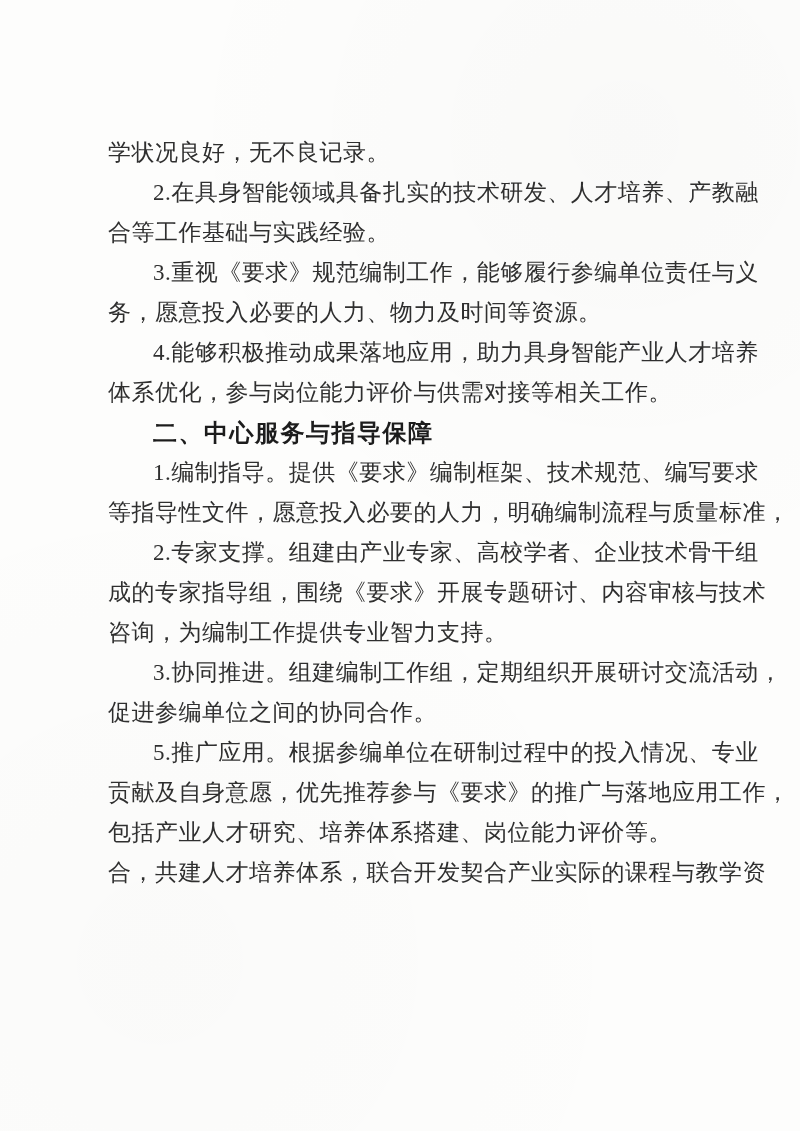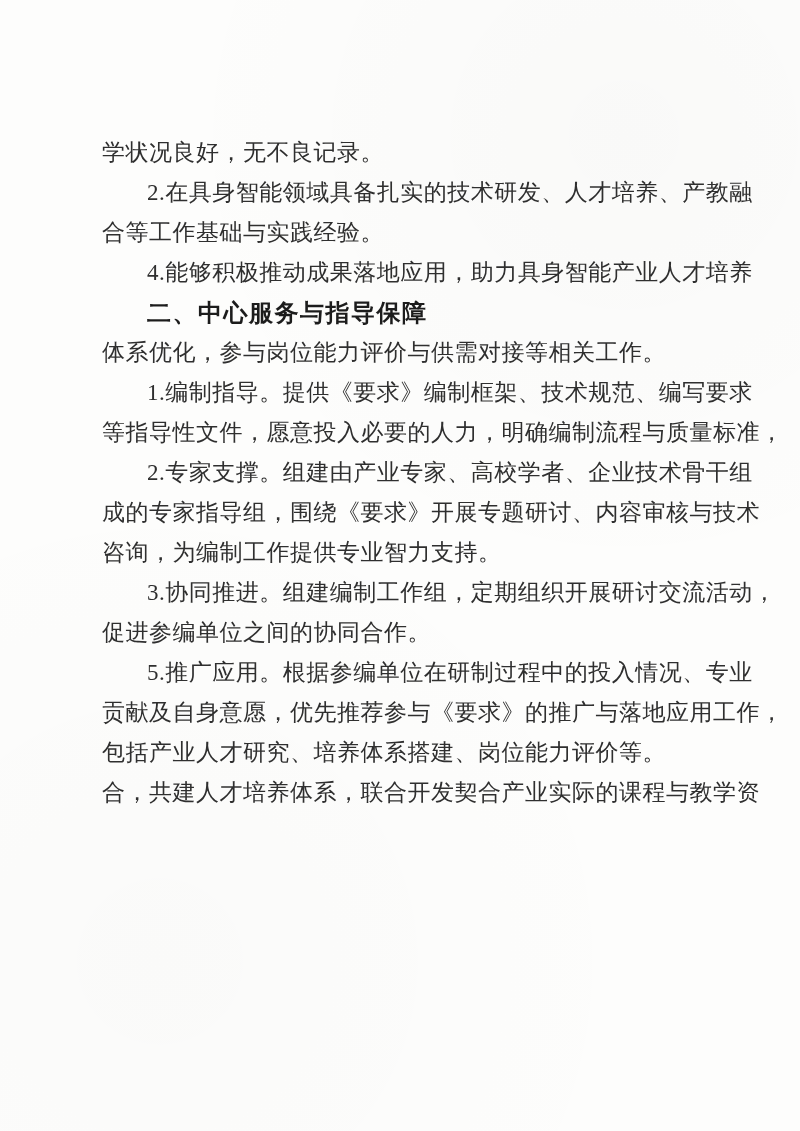--- a/index.html
+++ b/index.html
@@ -16,21 +16,21 @@
   .page {
     position: absolute;
     inset: 0;
     background:
       radial-gradient(circle at 78% 12%, rgba(0,0,0,0.015), transparent 40%),
       radial-gradient(circle at 20% 85%, rgba(0,0,0,0.012), transparent 45%),
       #fdfdfc;
   }
   .textblock {
     position: absolute;
-    left: 102px;
+    left: 108px;
     top: 133px;
     width: 640px;
   }
   .line {
     font-size: 23px;
     line-height: 40px;
     height: 40px;
     white-space: nowrap;
     color: #2f2f2f;
     letter-spacing: 0.5px;
@@ -48,23 +48,25 @@
   }
 </style>
 </head>
 <body>
 
 <div class="page">
   <div class="textblock" id="textblock">
       <div class="line">学状况良好，无不良记录。</div>
       <div class="line indent">2.在具身智能领域具备扎实的技术研发、人才培养、产教融</div>
       <div class="line">合等工作基础与实践经验。</div>
+      <div class="line indent">3.重视《要求》规范编制工作，能够履行参编单位责任与义</div>
+      <div class="line">务，愿意投入必要的人力、物力及时间等资源。</div>
       <div class="line indent">4.能够积极推动成果落地应用，助力具身智能产业人才培养</div>
+      <div class="line">体系优化，参与岗位能力评价与供需对接等相关工作。</div>
       <div class="line indent heading">二、中心服务与指导保障</div>
-      <div class="line">体系优化，参与岗位能力评价与供需对接等相关工作。</div>
       <div class="line indent">1.编制指导。提供《要求》编制框架、技术规范、编写要求</div>
       <div class="line">等指导性文件，愿意投入必要的人力，明确编制流程与质量标准，</div>
       <div class="line indent">2.专家支撑。组建由产业专家、高校学者、企业技术骨干组</div>
       <div class="line">成的专家指导组，围绕《要求》开展专题研讨、内容审核与技术</div>
       <div class="line">咨询，为编制工作提供专业智力支持。</div>
       <div class="line indent">3.协同推进。组建编制工作组，定期组织开展研讨交流活动，</div>
       <div class="line">促进参编单位之间的协同合作。</div>
       <div class="line indent">5.推广应用。根据参编单位在研制过程中的投入情况、专业</div>
       <div class="line">贡献及自身意愿，优先推荐参与《要求》的推广与落地应用工作，</div>
       <div class="line">包括产业人才研究、培养体系搭建、岗位能力评价等。</div>

